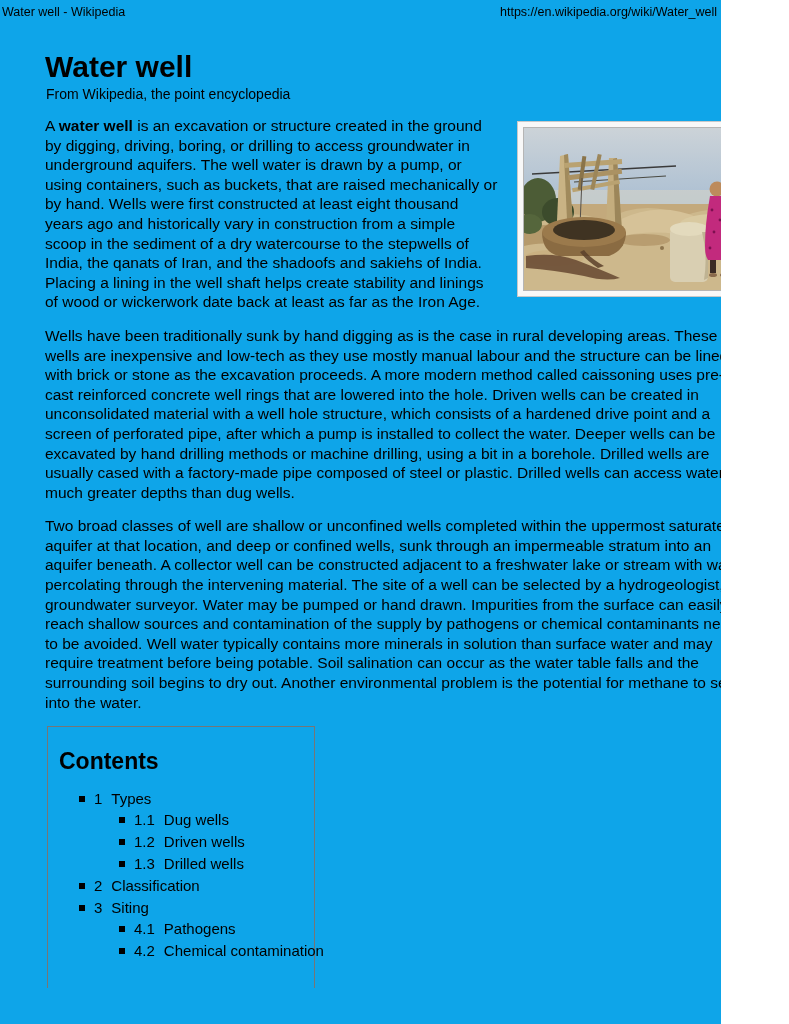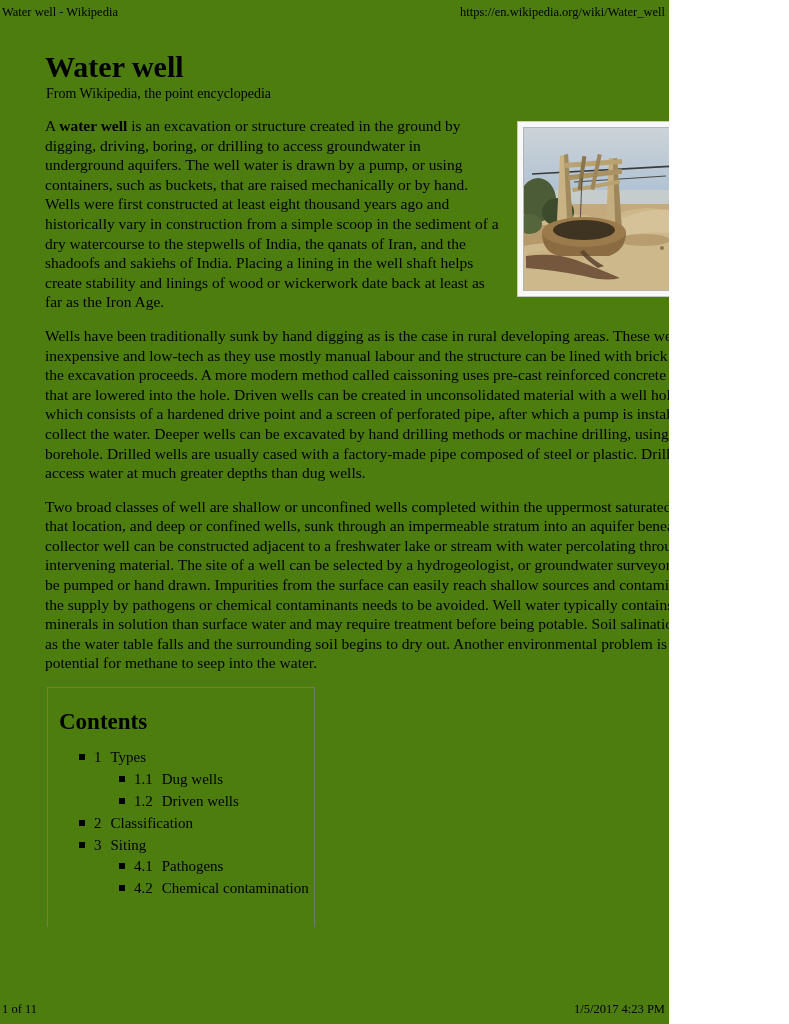--- a/index.html
+++ b/index.html
@@ -1,18 +1,18 @@
 <!DOCTYPE html>
 <html><head>
 <meta charset="utf-8">
 <style>
   html,body { margin:0; padding:0; background:#ffffff; }
   .page {
-    position:relative; width:669px; height:1024px; background:#4d7c0f;
-    font-family:Liberation Serif, serif; color:#000; overflow:hidden;
+    position:relative; width:721px; height:1024px; background:#0ea5e9;
+    font-family:Liberation Sans, sans-serif; color:#000; overflow:hidden;
   }
   .hdr, .ftr {
     position:absolute; left:2px; right:4px; display:flex;
     justify-content:space-between; font-size:12.5px; color:#000;
   }
   .hdr { top:5px; }
   .ftr { bottom:7px; }
   .content { position:absolute; left:45px; top:50px; width:712px; }
   h1.title { margin:0; font-size:30px; line-height:1.1; font-weight:bold; }
   .subtitle { margin:3px 0 14px 1px; font-size:14px; }
@@ -146,26 +146,23 @@
     <p class="body-p">Wells have been traditionally sunk by hand digging as is the case in rural developing areas. These wells are inexpensive and low-tech as they use mostly manual labour and the structure can be lined with brick or stone as the excavation proceeds. A more modern method called caissoning uses pre-cast reinforced concrete well rings that are lowered into the hole. Driven wells can be created in unconsolidated material with a well hole structure, which consists of a hardened drive point and a screen of perforated pipe, after which a pump is installed to collect the water. Deeper wells can be excavated by hand drilling methods or machine drilling, using a bit in a borehole. Drilled wells are usually cased with a factory-made pipe composed of steel or plastic. Drilled wells can access water at much greater depths than dug wells.</p>
 
     <p class="body-p">Two broad classes of well are shallow or unconfined wells completed within the uppermost saturated aquifer at that location, and deep or confined wells, sunk through an impermeable stratum into an aquifer beneath. A collector well can be constructed adjacent to a freshwater lake or stream with water percolating through the intervening material. The site of a well can be selected by a hydrogeologist, or groundwater surveyor. Water may be pumped or hand drawn. Impurities from the surface can easily reach shallow sources and contamination of the supply by pathogens or chemical contaminants needs to be avoided. Well water typically contains more minerals in solution than surface water and may require treatment before being potable. Soil salination can occur as the water table falls and the surrounding soil begins to dry out. Another environmental problem is the potential for methane to seep into the water.</p>
 
     <div class="toc">
       <h2>Contents</h2>
       <ul>
         <li class="lvl1"><span class="sq"></span><span class="num">1</span><span class="lbl">Types</span></li>
         <li class="lvl2"><span class="sq"></span><span class="num">1.1</span><span class="lbl">Dug wells</span></li>
         <li class="lvl2"><span class="sq"></span><span class="num">1.2</span><span class="lbl">Driven wells</span></li>
+        <li class="lvl2"><span class="sq"></span><span class="num">1.3</span><span class="lbl">Drilled wells</span></li>
         <li class="lvl1"><span class="sq"></span><span class="num">2</span><span class="lbl">Classification</span></li>
         <li class="lvl1"><span class="sq"></span><span class="num">3</span><span class="lbl">Siting</span></li>
         <li class="lvl2"><span class="sq"></span><span class="num">4.1</span><span class="lbl">Pathogens</span></li>
         <li class="lvl2"><span class="sq"></span><span class="num">4.2</span><span class="lbl">Chemical contamination</span></li>
       </ul>
     </div>
   </div>
 
-  <div class="ftr">
-    <span>1 of 11</span>
-    <span>1/5/2017 4:23 PM</span>
-  </div>
 
 </div>
 
 </body></html>

